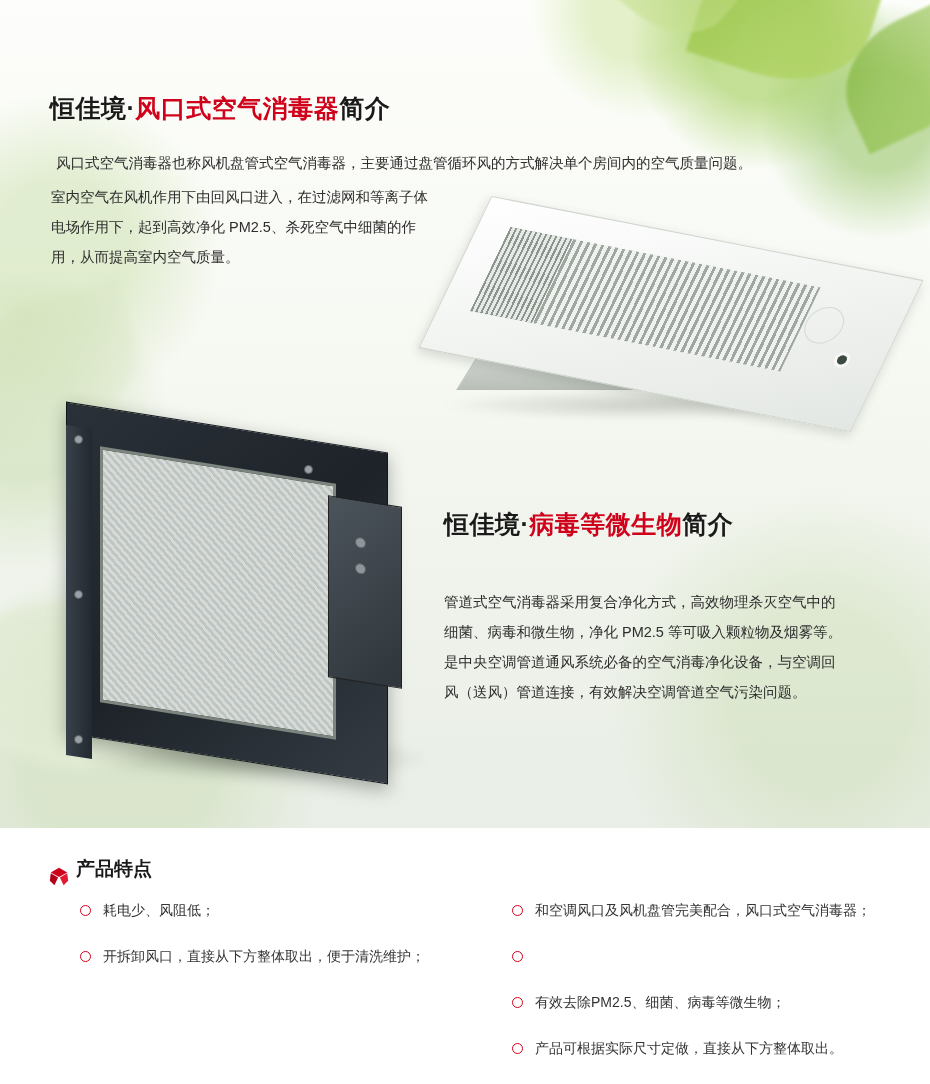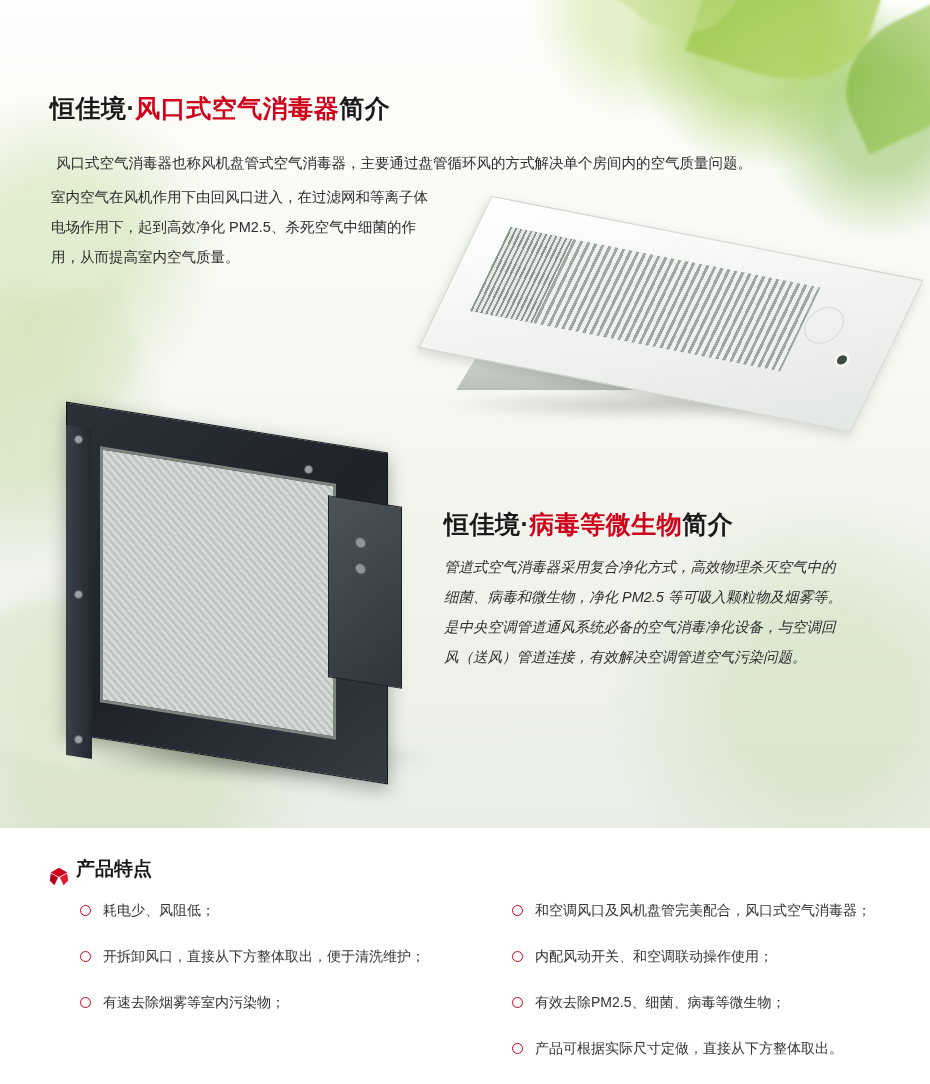--- a/index.html
+++ b/index.html
@@ -64,21 +64,21 @@
   .t2 { left: 444px; top: 508px; }
 
   .para {
     position: absolute;
     font-size: 14.5px;
     line-height: 30px;
     color: #2e2e2e;
   }
   .p1 { left: 56px; top: 148px; width: 840px; }
   .p2 { left: 51px; top: 182px; width: 380px; }
-  .p3 { left: 444px; top: 552px; width: 404px; font-style: italic; }
+  .p3 { left: 444px; top: 587px; width: 404px; }
 
   
   .prod1 {
     position: absolute;
     left: 400px; top: 240px;
     width: 470px; height: 185px;
   }
   .prod1 .shadow {
     position: absolute; left: 40px; top: 150px; width: 400px; height: 30px;
     background: radial-gradient(ellipse at center, rgba(90,100,85,0.28) 0%, rgba(90,100,85,0) 70%);
@@ -266,34 +266,29 @@
 
   <div class="feat-list col-left">
     <div class="feat-item">
       <span class="ring"></span>
       <span>耗电少、风阻低；</span>
     </div>
     <div class="feat-item">
       <span class="ring"></span>
       <span>开拆卸风口，直接从下方整体取出，便于清洗维护；</span>
     </div>
-    <div class="feat-item">
-      <span class="ring"></span>
-      <span>有速去除烟雾等室内污染物；</span>
-    </div>
   </div>
 
   <div class="feat-list col-right">
     <div class="feat-item">
       <span class="ring"></span>
       <span>和空调风口及风机盘管完美配合，风口式空气消毒器；</span>
     </div>
     <div class="feat-item">
       <span class="ring"></span>
-      <span>内配风动开关、和空调联动操作使用；</span>
     </div>
     <div class="feat-item">
       <span class="ring"></span>
       <span>有效去除PM2.5、细菌、病毒等微生物；</span>
     </div>
     <div class="feat-item">
       <span class="ring"></span>
       <span>产品可根据实际尺寸定做，直接从下方整体取出。</span>
     </div>
   </div>

